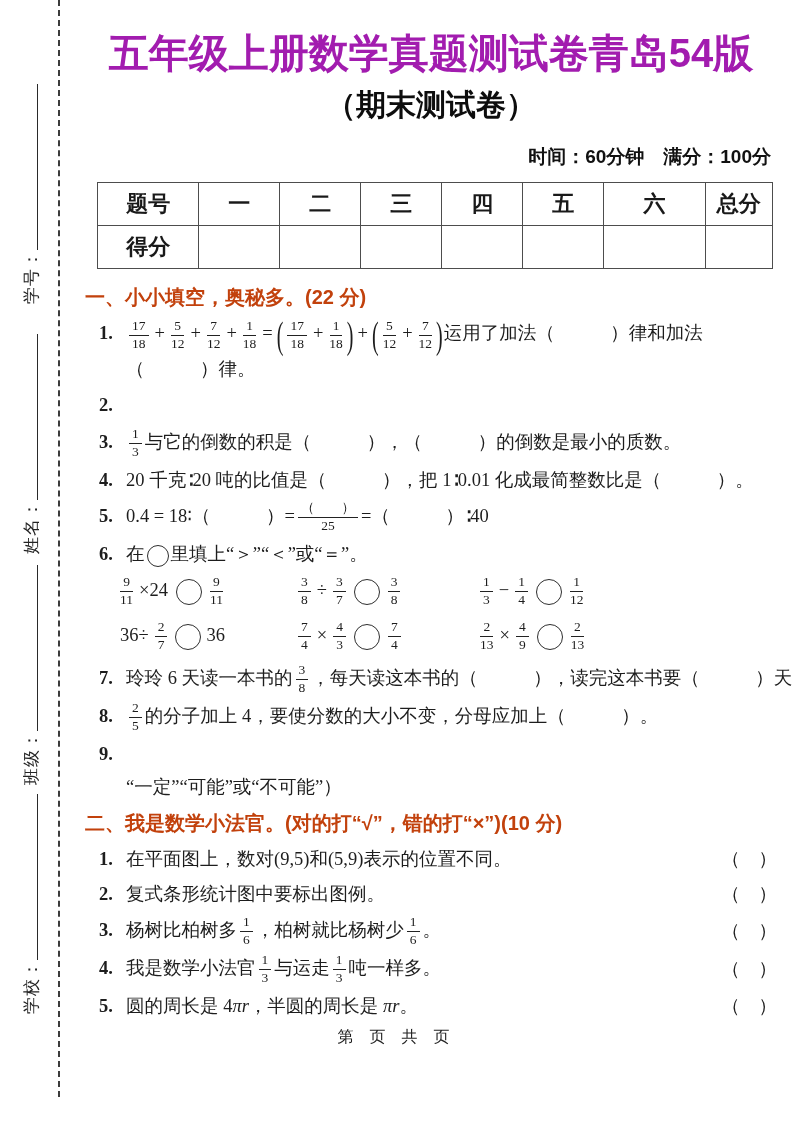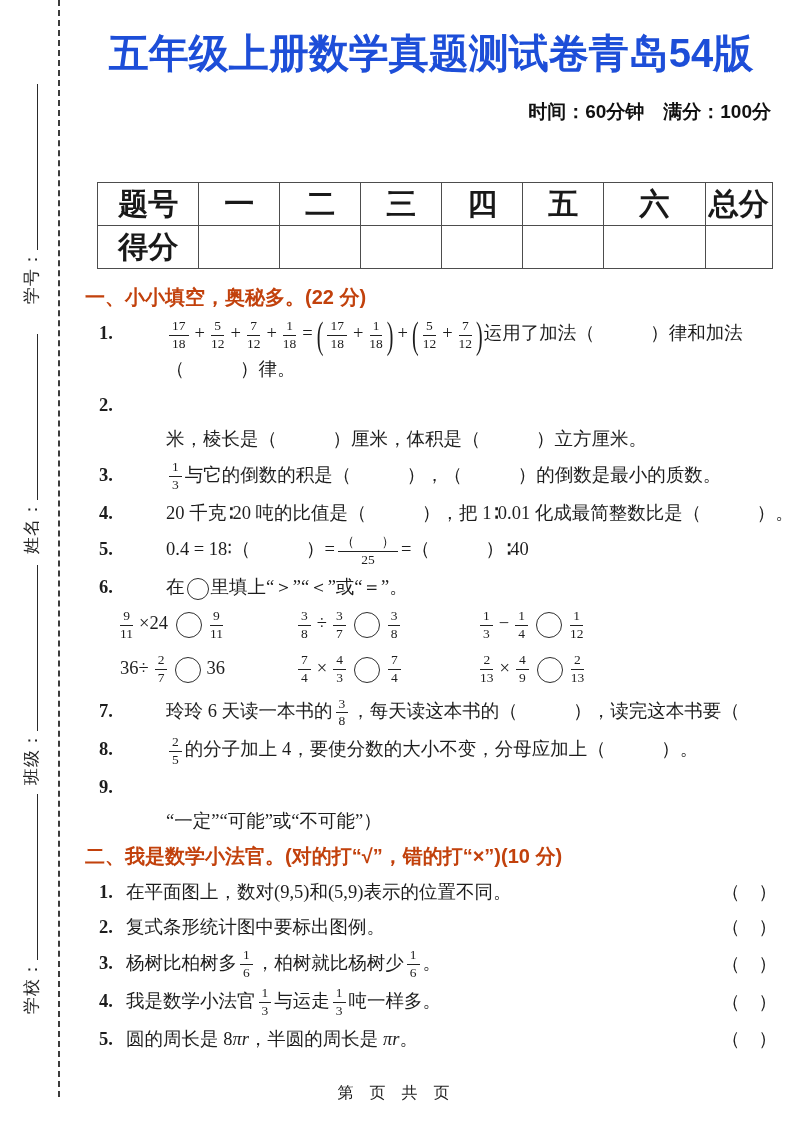--- a/index.html
+++ b/index.html
@@ -6,54 +6,54 @@
   .sheet{position:relative;width:793px;height:1122px;background:#ffffff;overflow:hidden;
          font-family:"Liberation Serif","DejaVu Serif",serif;color:#1d1d1d;}
   
   .divider{position:absolute;left:58px;top:0;height:1097px;border-left:2.2px dashed #3c3c3c;}
   .sb-item{position:absolute;left:-82px;width:220px;height:26px;transform:rotate(-90deg);
            display:flex;align-items:flex-end;font-size:17px;color:#222;}
   .sb-label{flex:none;line-height:1;padding-bottom:1px;letter-spacing:1px;}
   .sb-line{flex:1;border-bottom:1.8px solid #2a2a2a;margin-bottom:3px;}
   
   header{position:absolute;left:85px;top:30px;width:692px;}
-  h1{margin:0;font:700 40px/1.15 "Liberation Sans","DejaVu Sans",sans-serif;text-align:center;color:#1d4ed8;}
+  h1{margin:0;font:700 40px/1.15 "Liberation Sans","DejaVu Sans",sans-serif;text-align:center;color:#a21caf;}
   h2{margin:12px 0 0;font:700 30px/1.1 "Liberation Sans","DejaVu Sans",sans-serif;text-align:center;color:#0d0d0d;}
   .meta{margin-top:25px;text-align:right;padding-right:6px;
         font:600 19px/1.2 "Liberation Sans","DejaVu Sans",sans-serif;color:#111;}
   
   table.score{position:absolute;top:182px;left:97px;width:676px;border-collapse:collapse;table-layout:fixed;
         font-family:"Liberation Sans","DejaVu Sans",sans-serif;}
   table.score th,table.score td{border:1.6px solid #4d4d4d;height:42px;text-align:center;
-        font-size:30px;font-weight:700;color:#191919;padding:0;}
+        font-size:22px;font-weight:700;color:#191919;padding:0;}
   
   .content{position:absolute;left:85px;top:282px;width:700px;font-size:18.5px;color:#1d1d1d;}
   .sec-head{font:700 20px/1.5 "Liberation Sans","DejaVu Sans",sans-serif;color:#c2410c;margin:0 0 5px;}
   .sec-head.s2{margin-top:0;}
   .q{display:flex;padding-left:14px;line-height:1.8;margin:0 0 3px;}
   .qno{flex:none;width:27px;font-weight:700;}
-  .qbody{flex:1;white-space:nowrap;margin-left:40px;}
+  .qbody{flex:1;white-space:nowrap;}
   .tok{display:inline;}
   .tok.op{margin:0 3px;}
   .tok.it{font-style:italic;}
   .frac{display:inline-flex;flex-direction:column;align-items:center;vertical-align:middle;
         margin:0 3px;font-size:13.5px;line-height:1.25;text-align:center;}
   .frac .num{padding:0 3px;border-bottom:1.4px solid #222;}
   .frac .den{padding-top:0;}
   .circ{display:inline-block;width:24px;height:24px;border:1.6px solid #2e2e2e;border-radius:50%;
         vertical-align:middle;margin:0 5px;}
   .circ.sm{width:20px;height:20px;margin:0 2px;}
   .bp{display:inline-block;transform:scaleY(1.9);font-size:20px;margin:0 1px;vertical-align:middle;}
   .cmp-grid{display:grid;grid-template-columns:178px 182px 1fr;row-gap:10px;margin:2px 0 8px 32px;}
   .cmp-cell{white-space:nowrap;line-height:1.4;}
   .tf{display:flex;justify-content:space-between;align-items:center;line-height:1.75;
       margin-bottom:3px;padding-left:14px;}
   .tf-body{display:flex;white-space:nowrap;}
   .tf-ans{flex:none;margin-right:8px;}
-  footer{position:absolute;left:0;top:1083px;width:100%;text-align:center;font-size:16px;
+  footer{position:absolute;left:0;top:1027px;width:100%;text-align:center;font-size:16px;
          letter-spacing:6px;color:#222;}
 </style>
 </head>
 <body>
 
 <div class="sheet">
 
   <div class="divider"></div>
 
   <div>
@@ -70,20 +70,21 @@
       <span class="sb-line"></span>
     </div>
     <div class="sb-item" style="top:891px">
       <span class="sb-label">学校：</span>
       <span class="sb-line"></span>
     </div>
   </div>
 
   <header>
     <h1>五年级上册数学真题测试卷青岛54版</h1>
+    <h2>（期末测试卷）</h2>
     <div class="meta">时间：60分钟　满分：100分</div>
   </header>
 
   <table class="score">
     <colgroup>
       <col style="width:15%">
         <col style="width:12%">
         <col style="width:12%">
         <col style="width:12%">
       <col style="width:12%">
@@ -142,21 +143,21 @@
           </span><span class="bp">)</span><span class="tok op">+</span><span class="bp">(</span><span class="frac">
             <span class="num">5</span>
             <span class="den">12</span>
           </span><span class="tok op">+</span><span class="frac">
             <span class="num">7</span>
             <span class="den">12</span>
           </span><span class="bp">)</span><span class="tok">运用了加法（　　　）律和加法</span><br><span class="tok">（　　　）律。</span></span>
     </div>
     <div class="q">
       <span class="qno">2.</span>
-      <span class="qbody"><br><span class="tok">米，棱长是（　　　）厘米，体积是（　　　）立方厘米。</span></span>
+      <span class="qbody"><br></span>
     </div>
     <div class="q">
       <span class="qno">3.</span>
       <span class="qbody"><span class="frac">
             <span class="num">1</span>
             <span class="den">3</span>
           </span><span class="tok">与它的倒数的积是（　　　），（　　　）的倒数是最小的质数。</span></span>
     </div>
     <div class="q">
       <span class="qno">4.</span>
@@ -283,21 +284,21 @@
             </span><span class="tok">与运走</span><span class="frac">
               <span class="num">1</span>
               <span class="den">3</span>
             </span><span class="tok">吨一样多。</span></span>
       </span>
       <span class="tf-ans">（　）</span>
     </div>
     <div class="tf">
       <span class="tf-body">
         <span class="qno">5.</span>
-        <span><span class="tok">圆的周长是 8</span><span class="tok it">πr</span><span class="tok">，半圆的周长是 </span><span class="tok it">πr</span><span class="tok">。</span></span>
+        <span><span class="tok">圆的周长是 4</span><span class="tok it">πr</span><span class="tok">，半圆的周长是 </span><span class="tok it">πr</span><span class="tok">。</span></span>
       </span>
       <span class="tf-ans">（　）</span>
     </div>
 
   </div>
 
   <footer>第 页 共 页</footer>
 
 </div>
 

